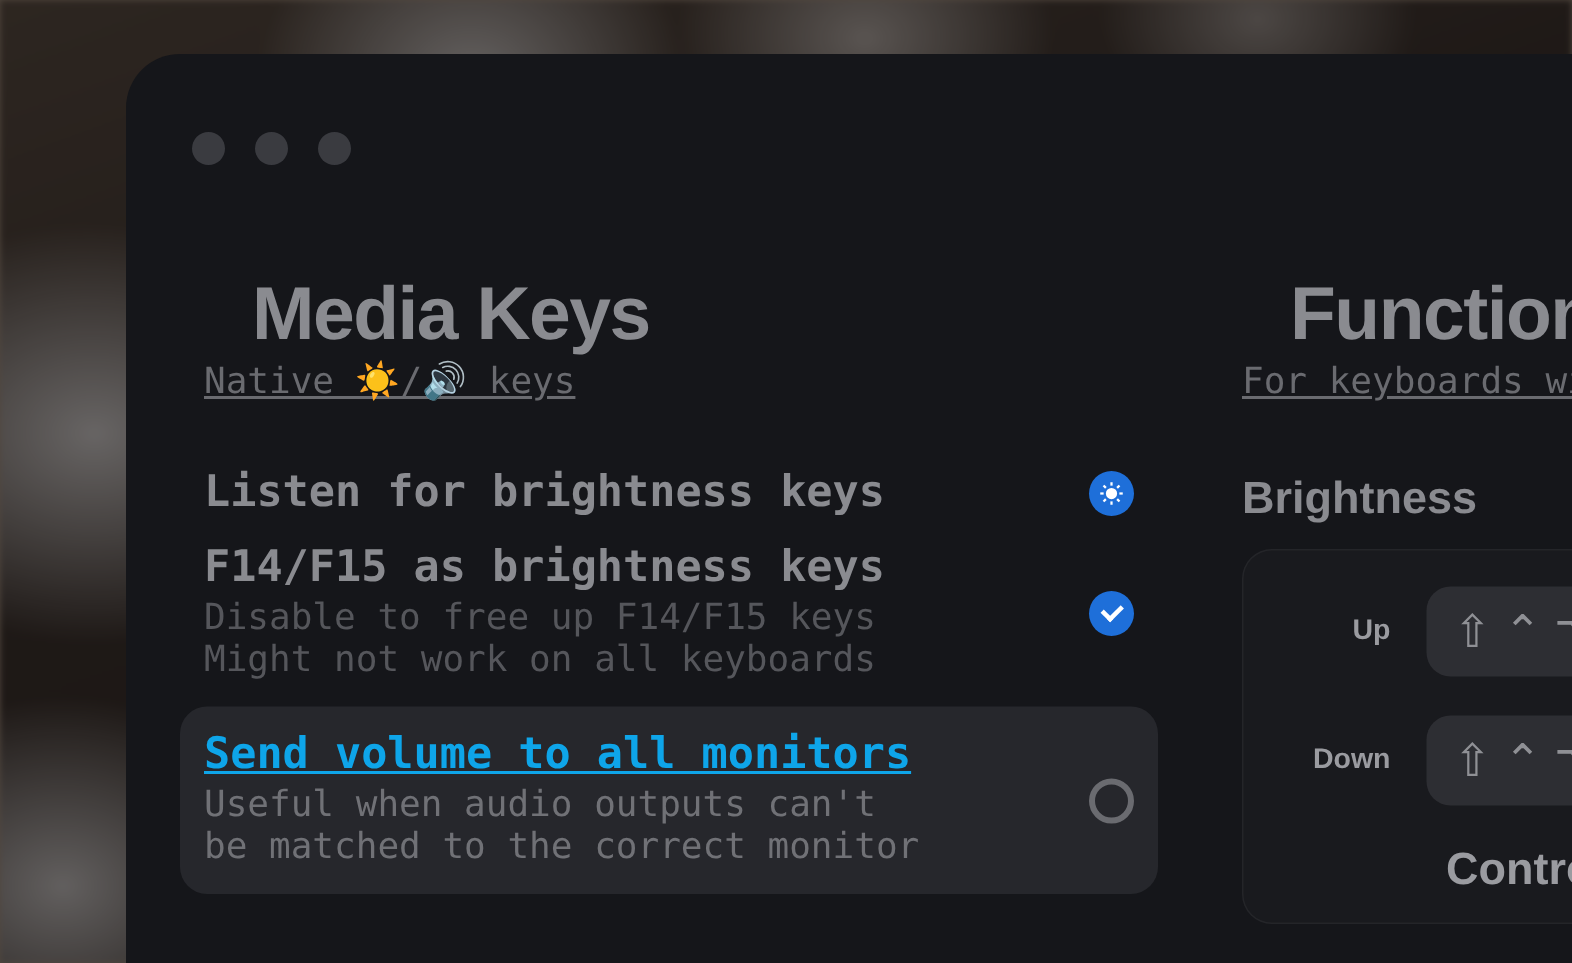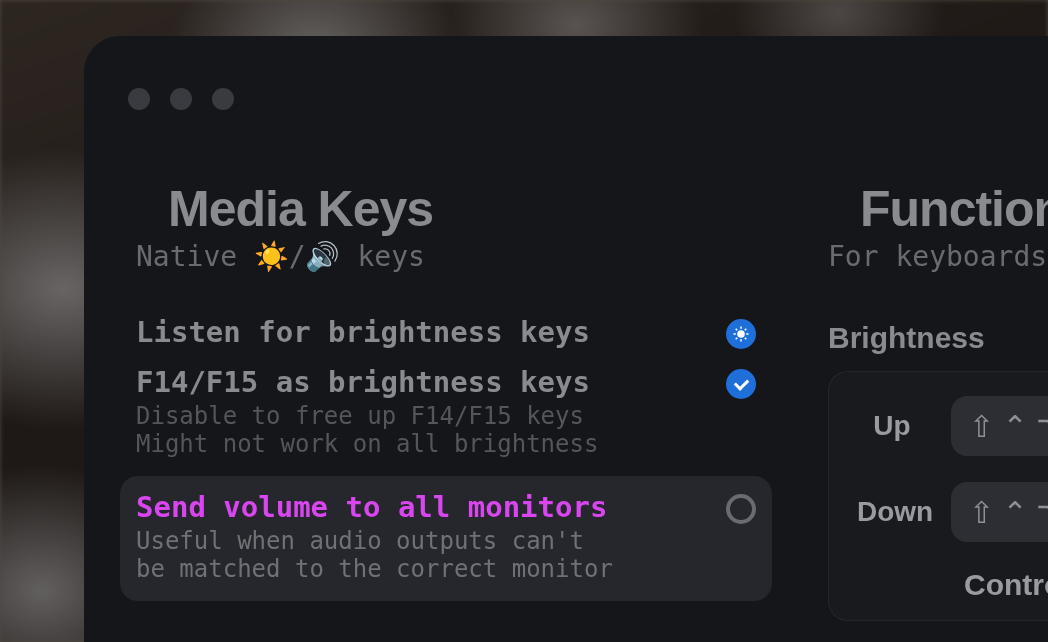--- a/index.html
+++ b/index.html
@@ -51,48 +51,49 @@
   .col-right { flex: 1; min-width: 320px; }
   .section-title {
     font-size: 50px;
     font-weight: 800;
     color: #8a8b90;
     letter-spacing: -1px;
     font-family: -apple-system, "SF Pro Display", Helvetica, Arial, sans-serif;
     margin-left: 32px;
   }
   .section-sub {
-    font-size: 28px;
+    font-size: 24px;
     color: #6a6b70;
     margin-top: 2px;
+    text-decoration: underline;
   }
   .rows { margin-top: 36px; }
   .row {
     display: flex;
-    align-items: flex-start;
+    align-items: center;
     padding: 6px 16px 6px 0;
     border-radius: 18px;
     position: relative;
   }
   .row + .row { margin-top: 4px; }
   .row.block { padding-bottom: 14px; }
   .row.gap-above { margin-top: 36px; }
   .row.hovered {
     background: #26272c;
     padding: 14px 16px 18px 16px;
     margin-left: -16px;
     margin-right: 0;
   }
   .row-text { flex: 1; }
   .row-label {
     font-size: 29px;
     font-weight: 700;
     color: #8a8b90;
   }
-  .row.hovered .row-label { color: #d946ef; }
+  .row.hovered .row-label { color: #0ea5e9; text-decoration: underline; }
   .row-desc {
     font-size: 24px;
     color: #55565b;
     margin-top: 4px;
     line-height: 1.15;
     white-space: pre-line;
   }
   .row.hovered .row-desc { color: #707176; }
   .toggle {
     width: 30px; height: 30px; border-radius: 50%;
@@ -132,25 +133,25 @@
     padding: 24px 20px 18px 28px;
   }
   .hk-row {
     display: flex;
     align-items: center;
     gap: 24px;
     margin-bottom: 26px;
   }
   .hk-row:last-of-type { margin-bottom: 14px; }
   .hk-label {
-    font-size: 28px;
+    font-size: 19px;
     font-weight: 700;
     color: #9a9ba0;
     width: 70px;
-    text-align: center;
+    text-align: right;
     font-family: -apple-system, Helvetica, Arial, sans-serif;
   }
   .hk-field {
     flex: 1;
     height: 60px;
     background: #2d2e33;
     border-radius: 16px;
     display: flex;
     align-items: center;
     padding: 0 18px;
@@ -207,21 +208,21 @@
                   <line x1="17" y1="7" x2="19.1" y2="4.9"></line>
                 </g>
               </svg>
           </div>
         </div>
 
         <div class="row block">
           <div class="row-text">
             <div class="row-label">F14/F15 as brightness keys</div>
             <div class="row-desc">Disable to free up F14/F15 keys
-Might not work on all brightness</div>
+Might not work on all keyboards</div>
           </div>
           <div class="toggle check"></div>
         </div>
 
 
         <div class="row block hovered">
           <div class="row-text">
             <div class="row-label">Send volume to all monitors</div>
             <div class="row-desc">Useful when audio outputs can't
 be matched to the correct monitor</div>

